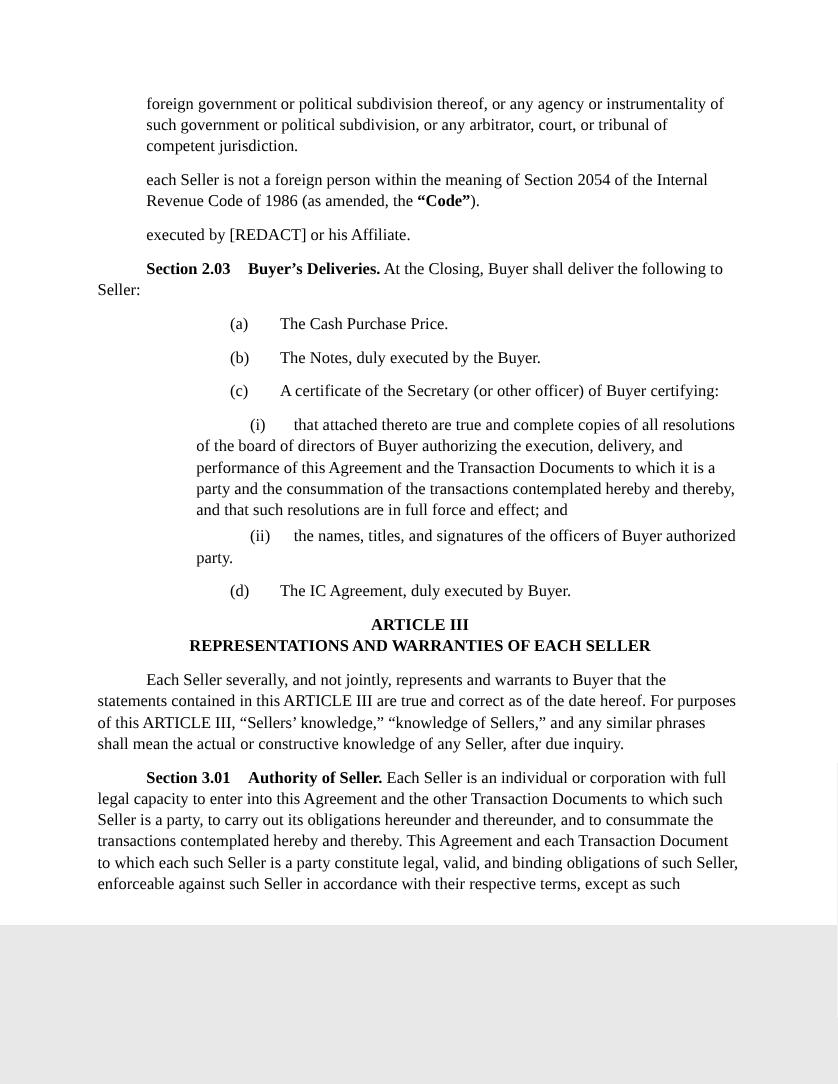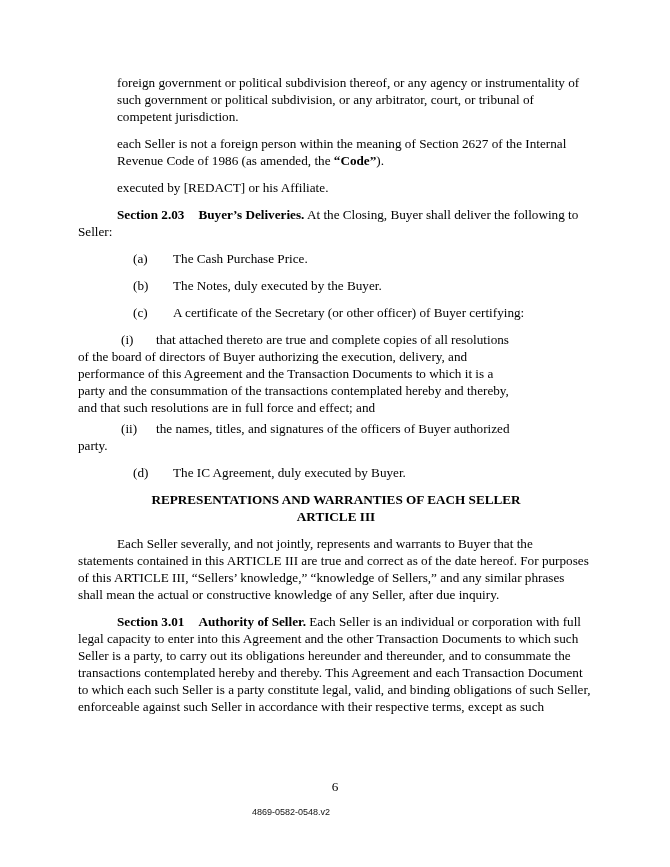--- a/index.html
+++ b/index.html
@@ -1,37 +1,37 @@
 <!DOCTYPE html>
 <html><head>
 <meta charset="utf-8">
 <style>
   html,body { margin:0; padding:0; background:#e8e8e8; }
   .page {
     position:relative;
-    width:670px; height:867px;
+    width:670px; height:740px;
     background:#ffffff;
     font-family:"Liberation Serif", serif;
     font-size:13.2px;
     line-height:17px;
     color:#000000;
     overflow:hidden;
   }
   .body-text { position:absolute; left:78px; top:74px; width:516px; }
   .para { margin:0 0 10px 0; padding:0; }
   .ln { display:block; white-space:pre; }
   
   .ind1 { margin-left:39px; }
   .fl1 { padding-left:40px; }          
   .lbl { display:inline-block; width:39px; }
   
-  .item { margin-left:55px; }
+  .item { margin-left:106px; }
   .lbl-item { display:inline-block; width:40px; }
   
-  .ind2 { }
+  .ind2 { margin-left:79px; }
   .fl2 { padding-left:43px; }
   .lbl2 { display:inline-block; width:35px; }
   .tight { margin-bottom:4px; }        
   
   .sec-fl { padding-left:39px; }
   .tabsp { display:inline-block; width:14px; }
   b { font-weight:bold; }
   .head { text-align:center; font-weight:bold; margin:0; }
   .head-block { margin:0 0 10px 0; }
   .page-number {
@@ -50,21 +50,21 @@
 <div class="page">
   <div class="body-text">
 
     <p class="para ind1">
       <span class="ln">foreign government or political subdivision thereof, or any agency or instrumentality of</span>
       <span class="ln">such government or political subdivision, or any arbitrator, court, or tribunal of</span>
       <span class="ln">competent jurisdiction.</span>
     </p>
 
     <p class="para ind1">
-      <span class="ln">each Seller is not a foreign person within the meaning of Section 2627 of the Internal</span>
+      <span class="ln">each Seller is not a foreign person within the meaning of Section 2054 of the Internal</span>
       <span class="ln"><span>Revenue Code of 1986 (as amended, the </span><b>“Code”</b><span>).</span></span>
     </p>
 
     <p class="para ind1">
       <span class="ln">executed by [REDACT] or his Affiliate.</span>
     </p>
 
     <p class="para">
       <span class="ln sec-fl"><b>Section 2.03</b><span class="tabsp"></span><b>Buyer’s Deliveries.</b><span> At the Closing, Buyer shall deliver the following to</span></span>
       <span class="ln">Seller:</span>
@@ -93,22 +93,22 @@
     <p class="para ind2">
       <span class="ln fl2"><span class="lbl2">(ii)</span><span>the names, titles, and signatures of the officers of Buyer authorized</span></span>
       <span class="ln">party.</span>
     </p>
 
     <p class="para item">
       <span class="ln"><span class="lbl-item">(d)</span><span>The IC Agreement, duly executed by Buyer.</span></span>
     </p>
 
     <div class="head-block">
+      <p class="head">ARTICLE III</p>
       <p class="head">REPRESENTATIONS AND WARRANTIES OF EACH SELLER</p>
-      <p class="head">ARTICLE III</p>
     </div>
 
     <p class="para">
       <span class="ln sec-fl">Each Seller severally, and not jointly, represents and warrants to Buyer that the</span>
       <span class="ln">statements contained in this ARTICLE III are true and correct as of the date hereof. For purposes</span>
       <span class="ln">of this ARTICLE III, “Sellers’ knowledge,” “knowledge of Sellers,” and any similar phrases</span>
       <span class="ln">shall mean the actual or constructive knowledge of any Seller, after due inquiry.</span>
     </p>
 
     <p class="para">

